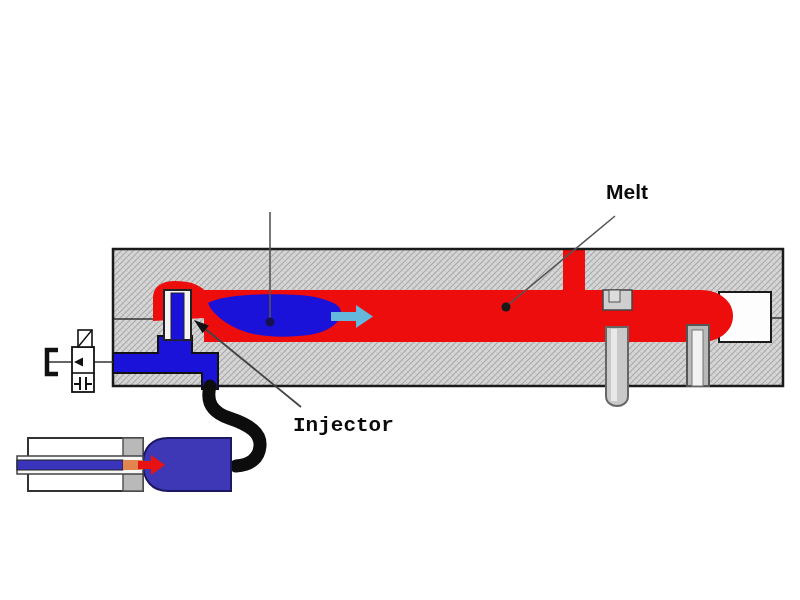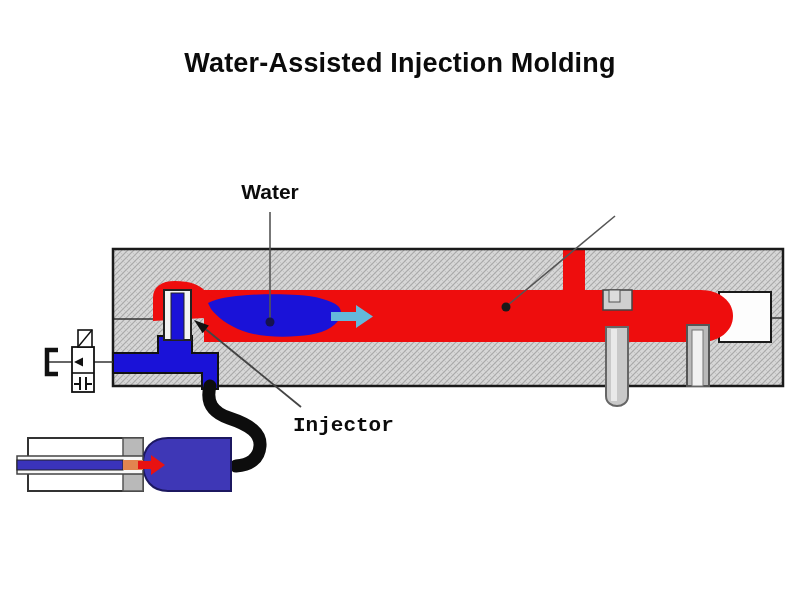--- a/index.html
+++ b/index.html
@@ -80,16 +80,15 @@
     <line x1="78" y1="347" x2="92" y2="330" stroke="#111" stroke-width="1.4"></line>
 
     <line x1="270" y1="212" x2="270" y2="319" stroke="#555" stroke-width="1.6"></line>
     <circle cx="270" cy="322" r="4.5" fill="#15124f"></circle>
     <line x1="615" y1="216" x2="508" y2="305" stroke="#555" stroke-width="1.6"></line>
     <circle cx="506" cy="307" r="4.5" fill="#191919"></circle>
     <line x1="203" y1="327" x2="301" y2="407" stroke="#444" stroke-width="1.8"></line>
     <polygon points="194,320 202.7,333.2 208.9,325.4" fill="#111"></polygon>
   </svg>
 
-  <div class="lbl title">Water-Assisted Injection Molding</div>
-  <div class="lbl water">Water</div>
+  <div class="lbl melt">Melt</div>
   <div class="lbl injector">Injector</div>
 </div>
 
 </body></html>

